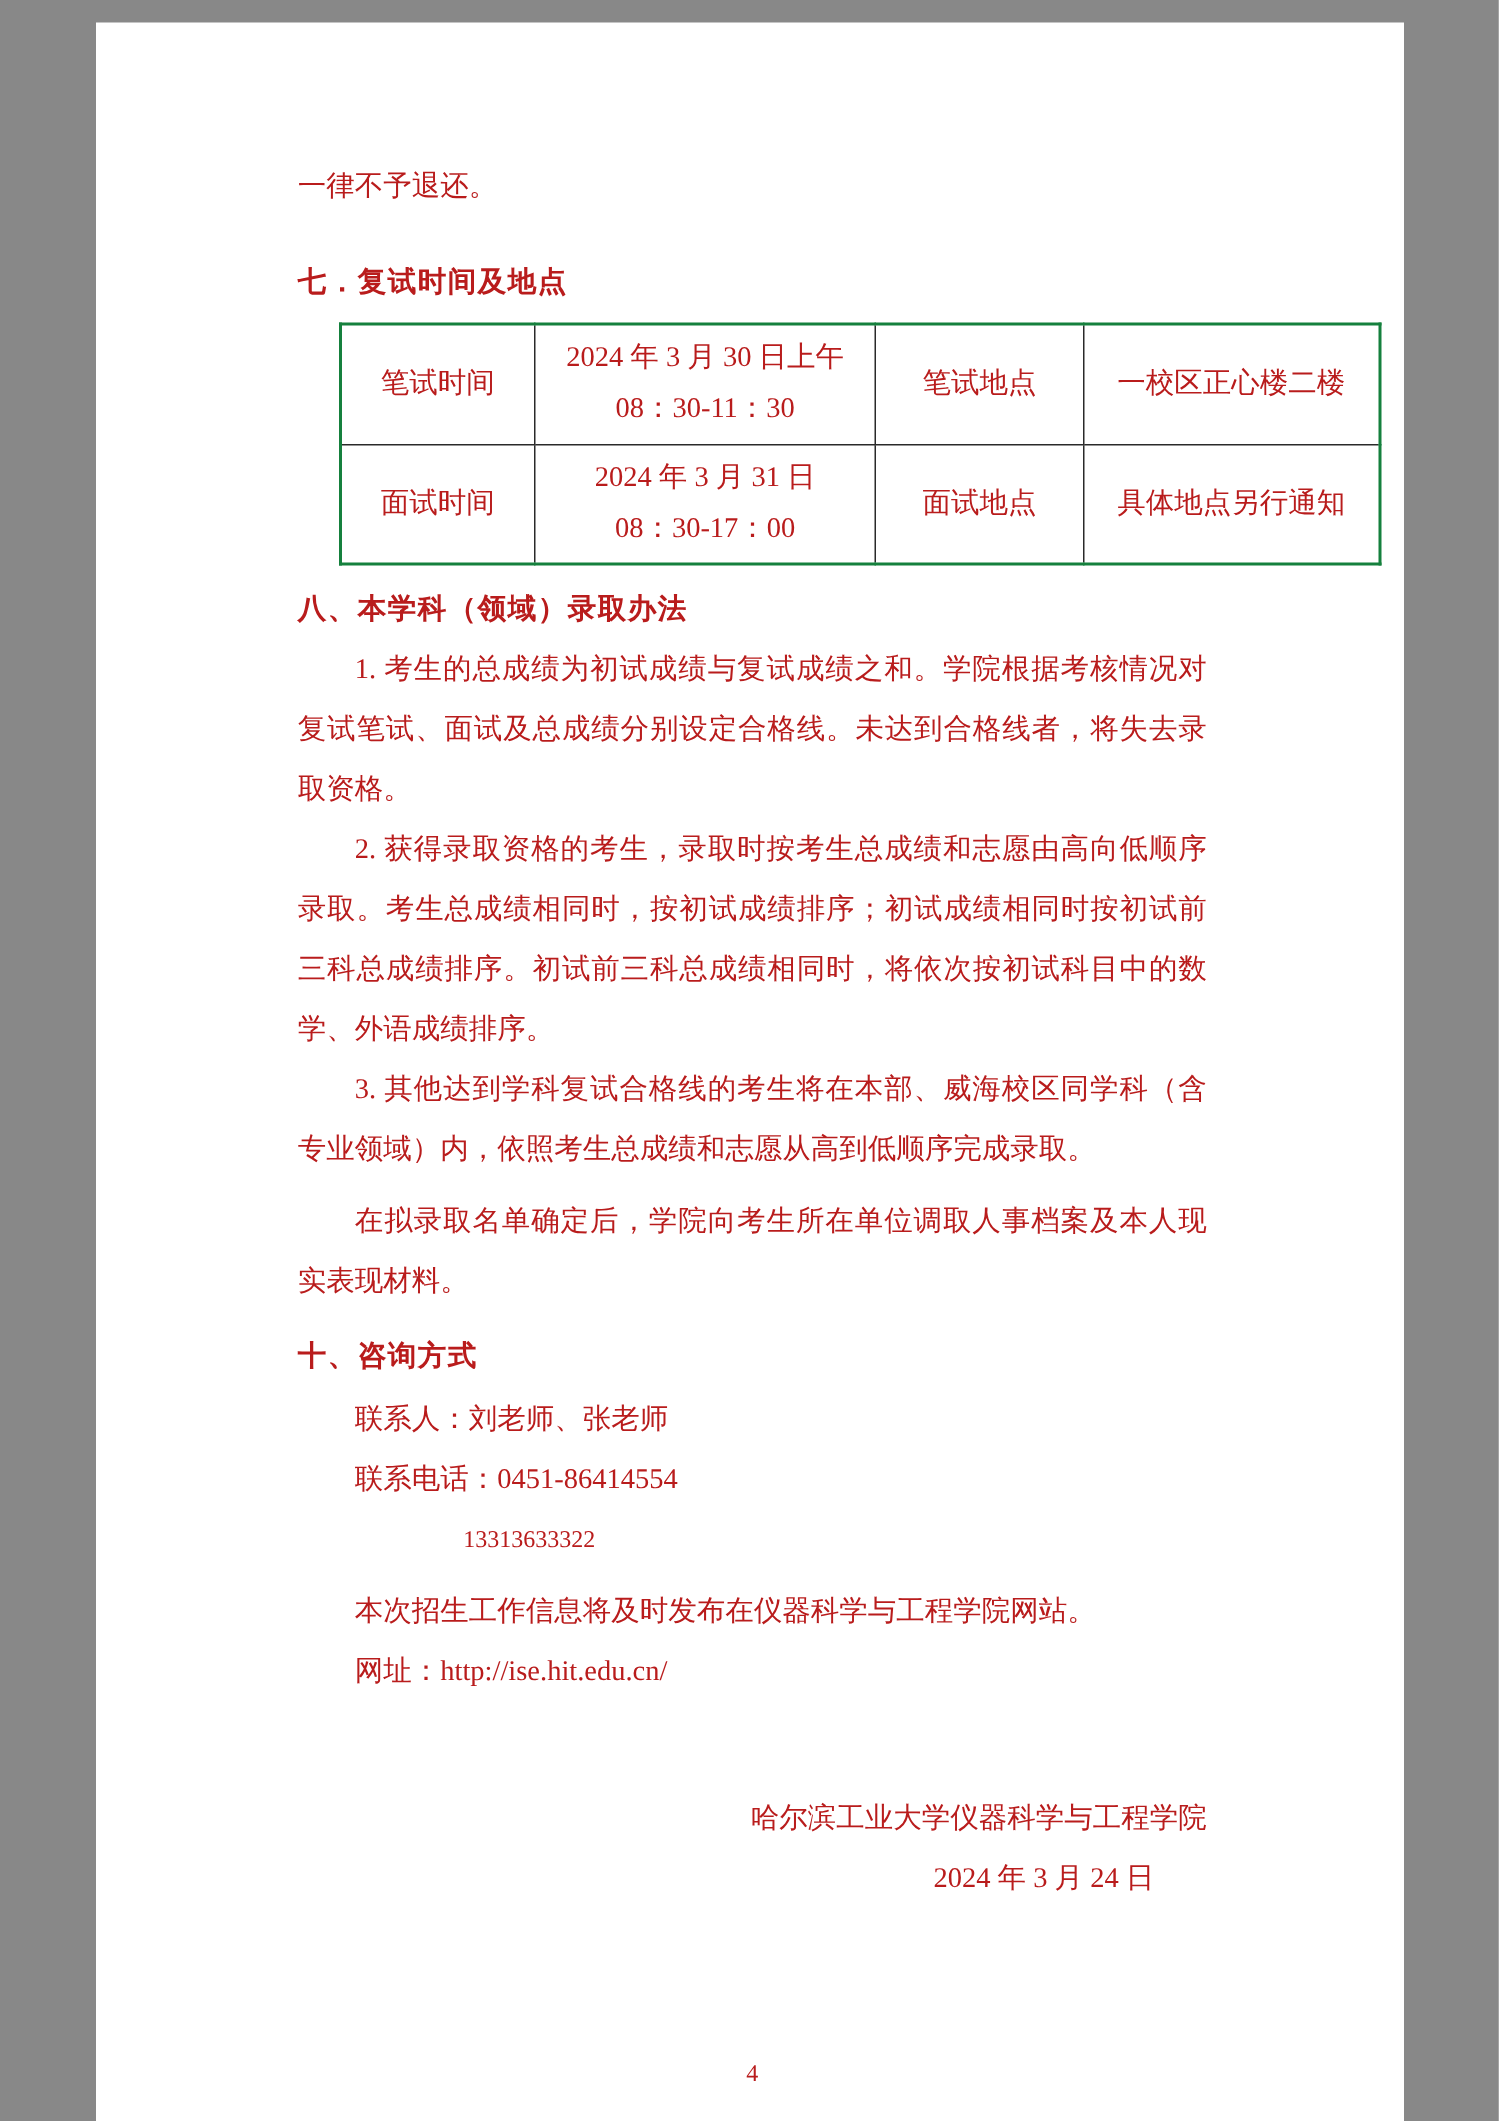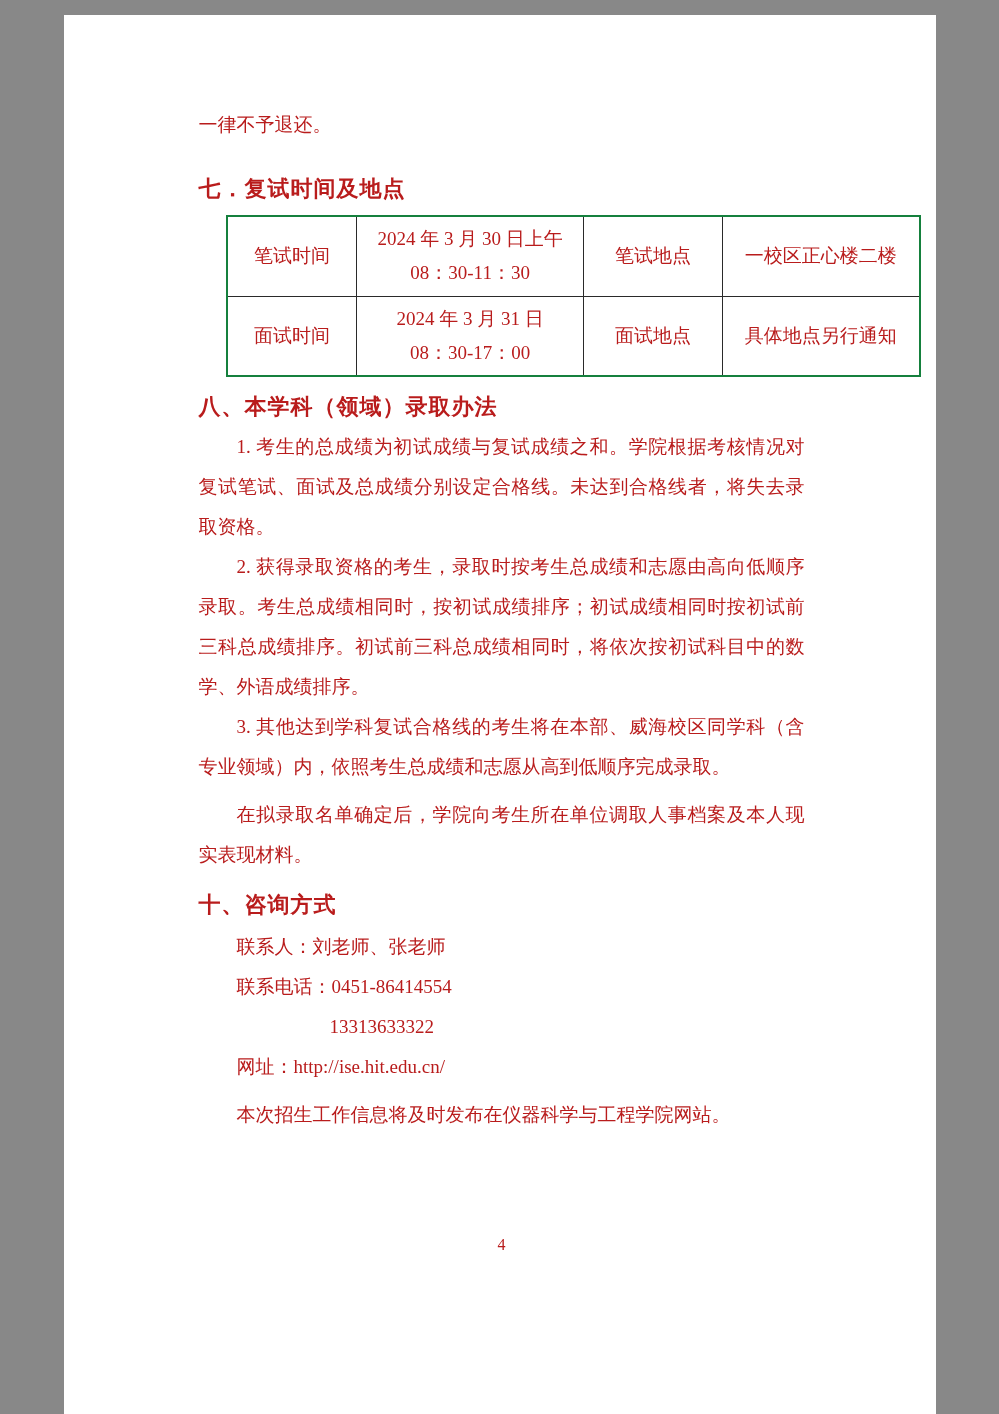--- a/index.html
+++ b/index.html
@@ -17,21 +17,21 @@
   .content {
     padding: 96px 131px 0 135px;
   }
   .lead-line {
     font-size: 19px;
     line-height: 28px;
   }
   .sec-heading {
     font-family: "Liberation Sans", "DejaVu Sans", sans-serif;
     font-weight: bold;
-    font-size: 22px;
+    font-size: 19px;
     line-height: 28px;
     letter-spacing: 1px;
   }
   .h7 { margin-top: 36px; }
   .h8 { margin-top: 16px; }
   .h9 { margin-top: 10px; }
   .h10 { margin-top: 16px; }
   .h11 { margin-top: 14px; }
   .exam-table {
     margin-top: 12px;
@@ -58,21 +58,21 @@
     font-size: 19px;
     line-height: 40px;
     text-indent: 2em;
     text-align: justify;
   }
   .p-first { margin-top: 6px; }
   .p-sec9 { margin-top: 8px; }
   .p-sec10 { margin-top: 8px; }
   .p-sec11 { margin-top: 8px; }
   .phone2-line {
-    font-size: 19px;
+    font-size: 16px;
     line-height: 40px;
     text-indent: 6.9em;
   }
   .signature {
     margin-top: 58px;
     text-align: right;
     font-size: 19px;
     line-height: 40px;
   }
   .sig-org { padding-right: 0px; }
@@ -122,20 +122,24 @@
     <div class="para">2. 获得录取资格的考生，录取时按考生总成绩和志愿由高向低顺序录取。考生总成绩相同时，按初试成绩排序；初试成绩相同时按初试前三科总成绩排序。初试前三科总成绩相同时，将依次按初试科目中的数学、外语成绩排序。</div>
     <div class="para">3. 其他达到学科复试合格线的考生将在本部、威海校区同学科（含专业领域）内，依照考生总成绩和志愿从高到低顺序完成录取。</div>
 
     <div class="para p-sec9">在拟录取名单确定后，学院向考生所在单位调取人事档案及本人现实表现材料。</div>
 
     <div class="sec-heading h10">十、咨询方式</div>
     <div class="para p-sec10">联系人：刘老师、张老师</div>
     <div class="para">联系电话：0451-86414554</div>
     <div class="phone2-line">13313633322</div>
 
+    <div class="para p-sec11">本次招生工作信息将及时发布在仪器科学与工程学院网站。</div>
     <div class="para">网址：http://ise.hit.edu.cn/</div>
-    <div class="para p-sec11">本次招生工作信息将及时发布在仪器科学与工程学院网站。</div>
 
+    <div class="signature">
+      <div class="sig-org">哈尔滨工业大学仪器科学与工程学院</div>
+      <div class="sig-date">2024 年 3 月 24 日</div>
+    </div>
 
     <div class="page-footer">4</div>
 
   </div>
 </div>
 
 </body></html>

